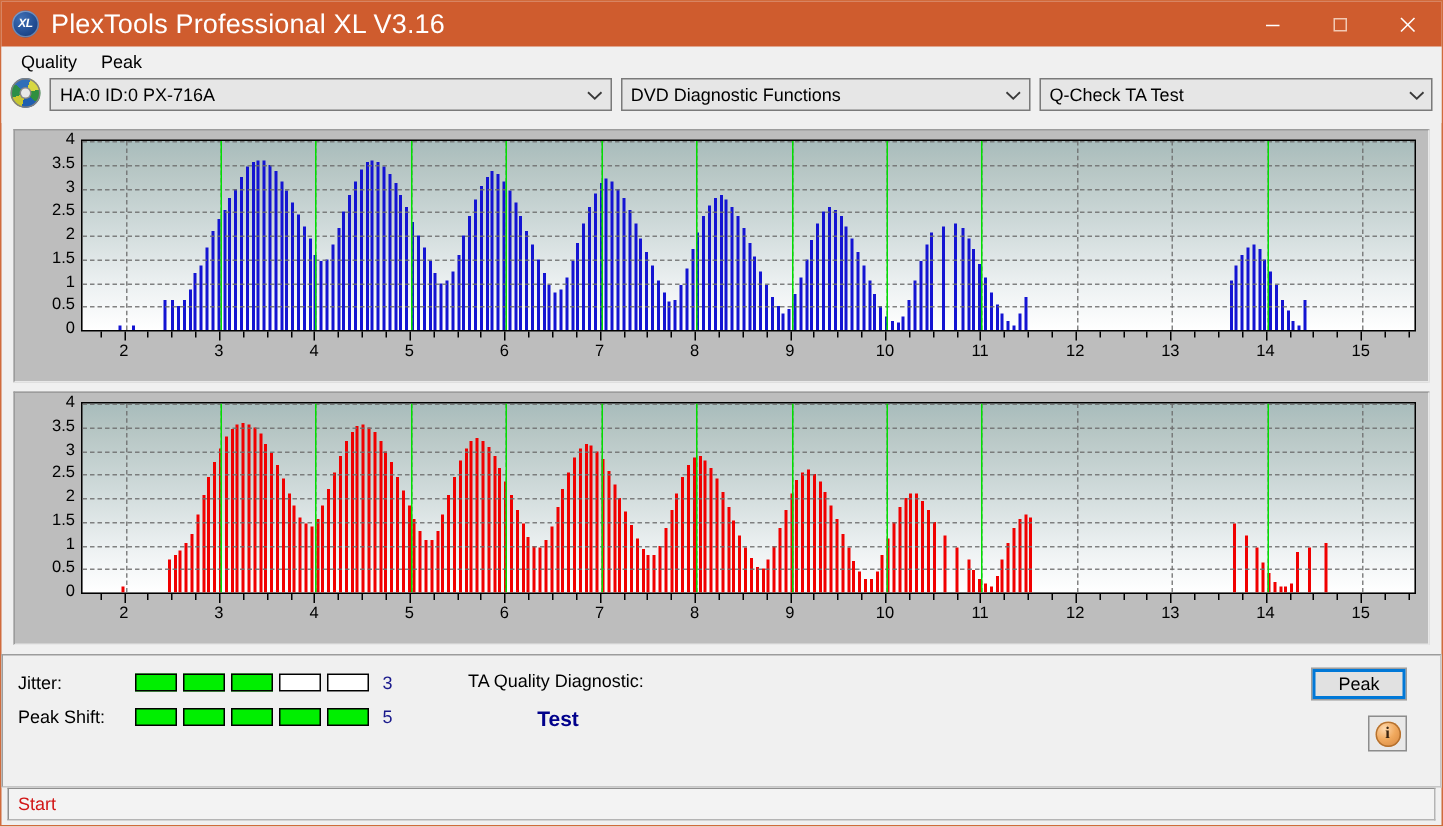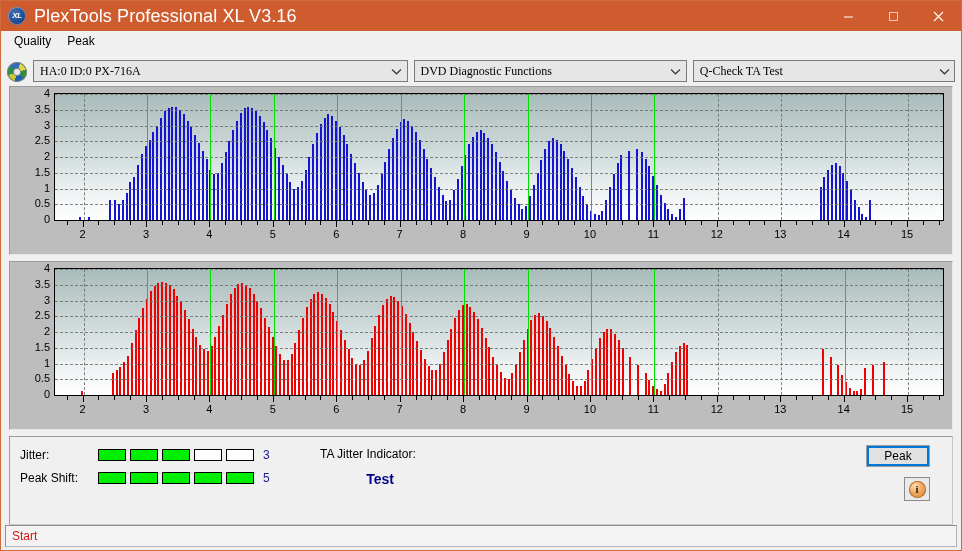--- a/index.html
+++ b/index.html
@@ -49,22 +49,22 @@
   }
   .winbtn svg{display:block;}
   
   .menubar{
     height:21px;min-height:21px;background:#f0f0f0;
     display:flex;align-items:center;padding-left:6px;
   }
   .menuitem{padding:2px 9px 3px 7px;font-size:12px;color:#000;}
   
   .selectorbar{
-    height:30px;min-height:30px;display:flex;align-items:flex-end;
-    padding:0 6px;gap:6px;background:#f0f0f0;font-family:Liberation Serif, serif;
+    height:30px;min-height:30px;display:flex;align-items:flex-start;
+    padding:0 6px;gap:6px;background:#f0f0f0;
   }
   .disc-icon{
     width:20px;height:20px;border-radius:50%;flex:0 0 auto;
     background:
       conic-gradient(from 20deg,
         #d8d840 0deg 55deg,
         #2f8f3f 55deg 110deg,
         #1f5fb0 110deg 175deg,
         #c8c830 175deg 230deg,
         #2b8f48 230deg 290deg,
@@ -142,21 +142,21 @@
   .tick{
     position:absolute;top:0;width:1px;height:4px;background:#000;
   }
   .tick.major{height:6px;}
   .xlabel{
     position:absolute;top:7px;font-size:11px;color:#000;
     transform:translateX(-50%);
   }
   
   .bottom{
-    margin:0 8px;
+    margin:0 0;
     flex:1;
     border:1px solid #c6c6c6;
     border-top-color:#9c9c9c;border-left-color:#9c9c9c;
     background:#f0f0f0;
     position:relative;
   }
   .metrics{position:absolute;left:10px;top:10px;}
   .metric-row{display:flex;align-items:center;height:16px;margin-bottom:7px;}
   .metric-label{width:78px;font-size:12px;color:#000;}
   .blocks{display:flex;gap:4px;}
@@ -873,21 +873,21 @@
             <div class="block on" style="background: rgb(0, 239, 0);"></div>
             <div class="block on" style="background: rgb(0, 239, 0);"></div>
             <div class="block on" style="background: rgb(0, 239, 0);"></div>
             <div class="block on" style="background: rgb(0, 239, 0);"></div>
           </div>
         <div class="metric-value">5</div>
       </div>
     </div>
 
     <div class="ta-quality">
-      <div class="ta-label">TA Jitter Indicator:</div>
+      <div class="ta-label">TA Quality Diagnostic:</div>
       <div class="ta-value">Test</div>
     </div>
 
     <div class="start-btn">Peak</div>
 
     <div class="info-btn">
       <div class="info-circle">
         <span>i</span>
       </div>
     </div>

